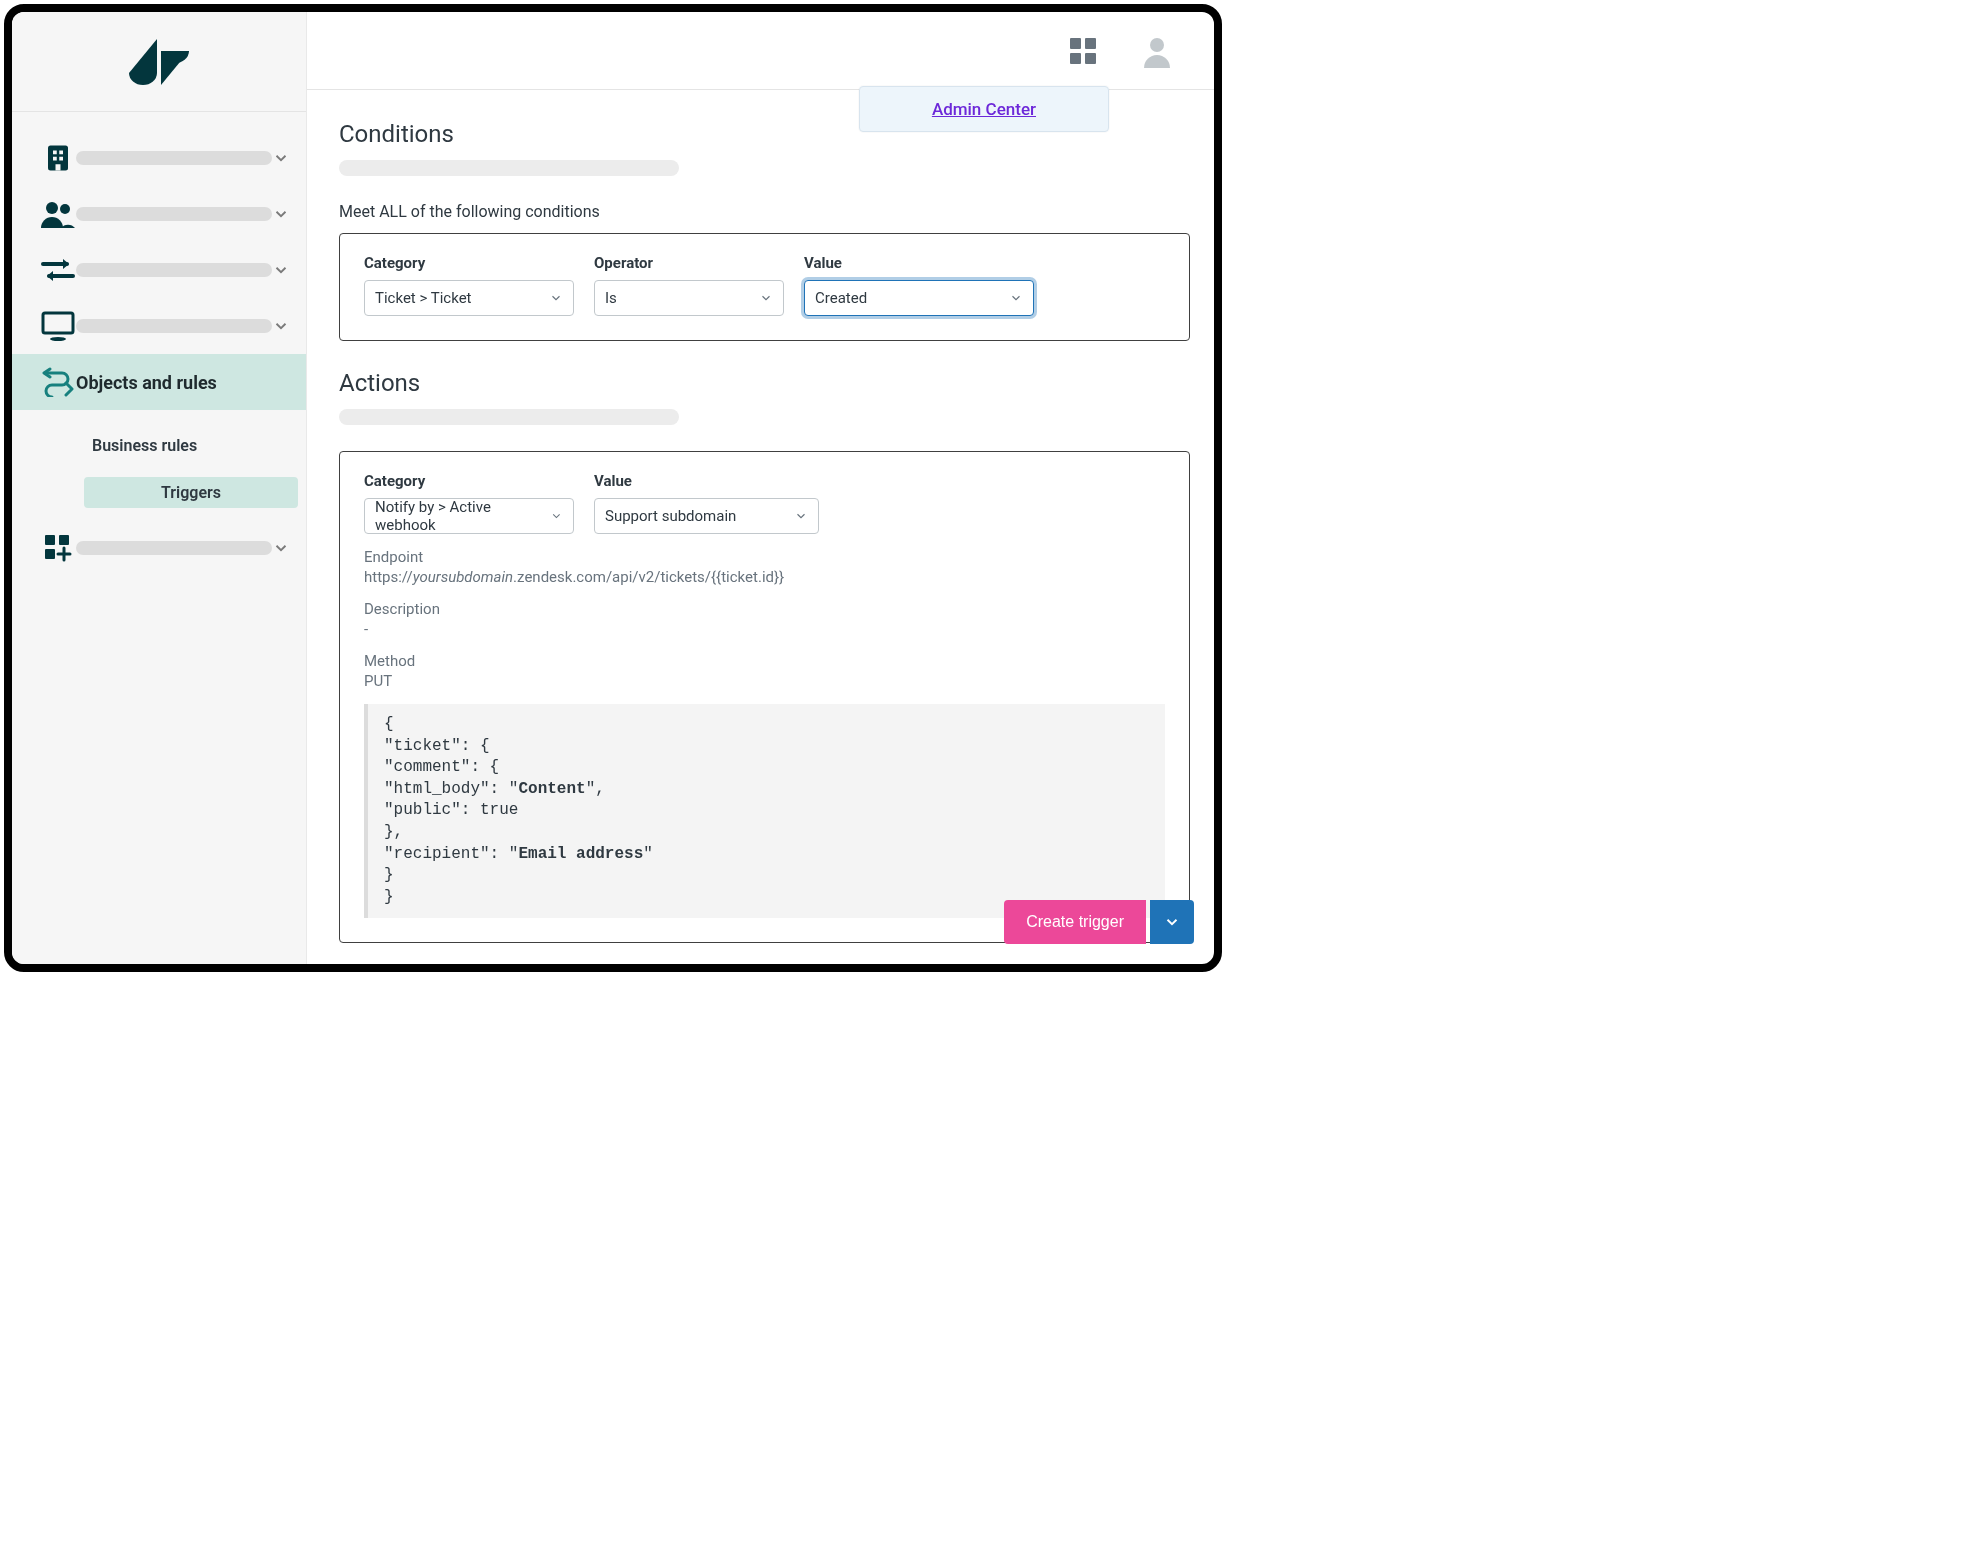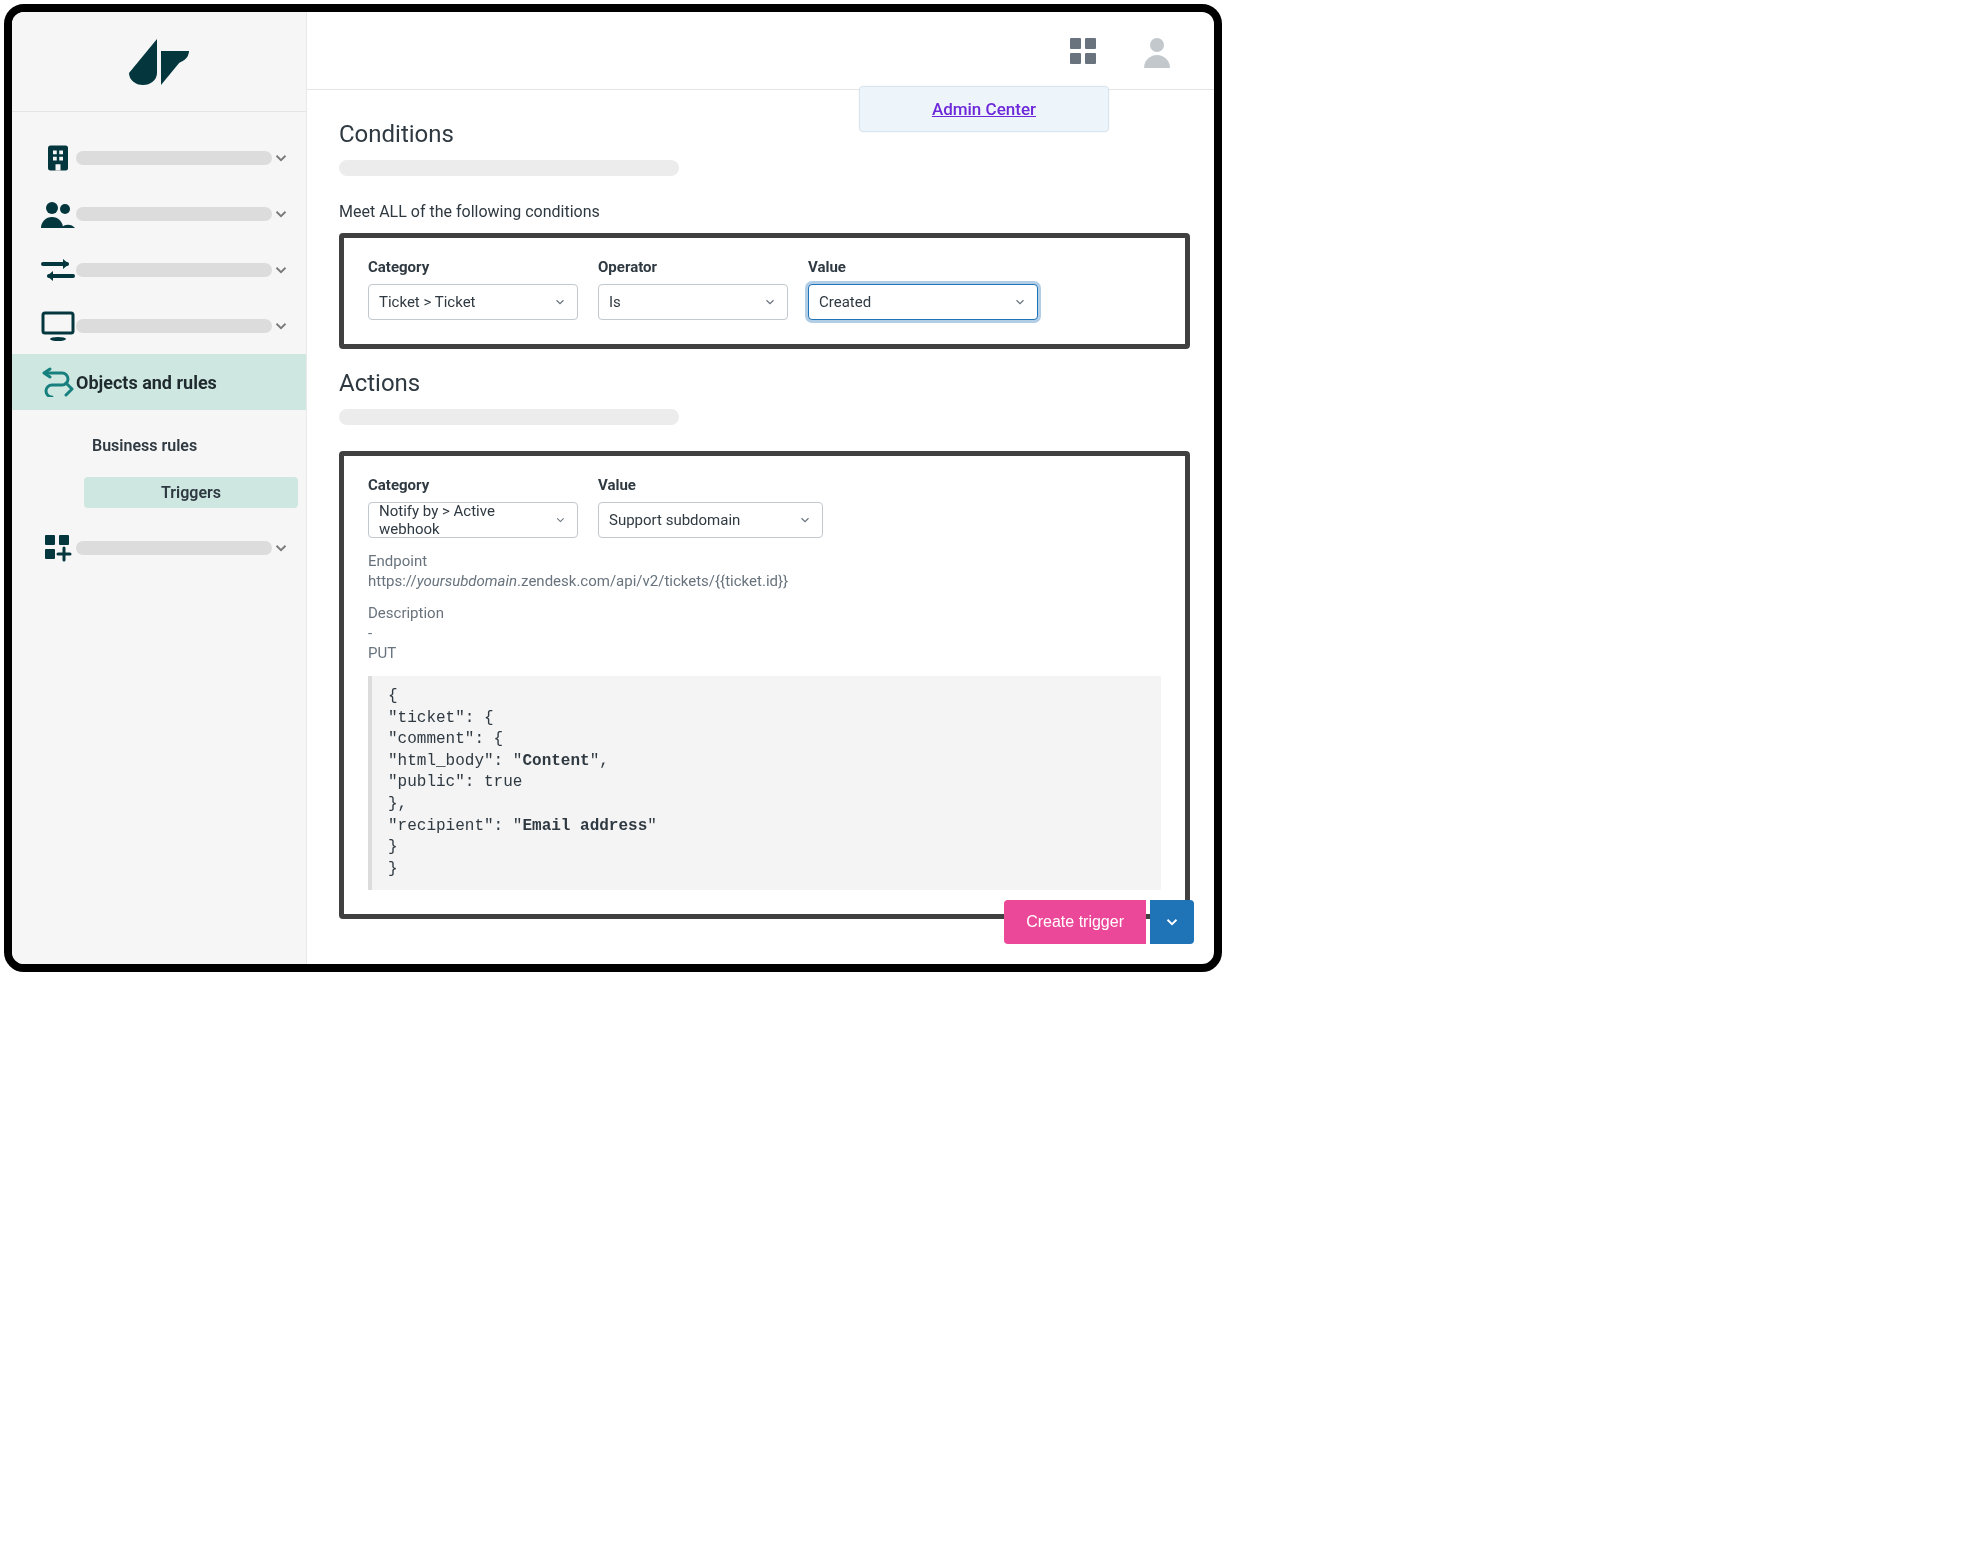--- a/index.html
+++ b/index.html
@@ -138,24 +138,24 @@
     border-radius: 8px;
     margin-top: 12px;
     margin-bottom: 26px;
   }
   .group-label {
     font-size: 16px;
     color: #2f3941;
     margin-bottom: 12px;
   }
   .card {
-    border: 5px solid #404040;
+    border: 1px solid #404040;
     border-radius: 4px;
     padding: 20px 24px 24px 24px;
-    margin-bottom: 20px;
+    margin-bottom: 28px;
   }
   .row {
     display: flex;
     gap: 20px;
   }
   .field {
     display: flex;
     flex-direction: column;
     gap: 8px;
   }
@@ -444,20 +444,21 @@
             </div>
           </div>
         </div>
 
         <div class="info-label">Endpoint</div>
         <div class="info-value"><span>https://</span><em>yoursubdomain</em><span>.zendesk.com/api/v2/tickets/{{ticket.id}}</span></div>
 
         <div class="info-label">Description</div>
         <div class="info-value">-</div>
 
+        <div class="info-label">Method</div>
         <div class="info-value">PUT</div>
 
         <div class="code-block"><span>{</span>
 <span>"ticket": {</span>
 <span>"comment": {</span>
 <span>"html_body": "</span><span class="bold">Content</span><span>",</span>
 <span>"public": true</span>
 <span>},</span>
 <span>"recipient": "</span><span class="bold">Email address</span><span>"</span>
 <span>}</span>

